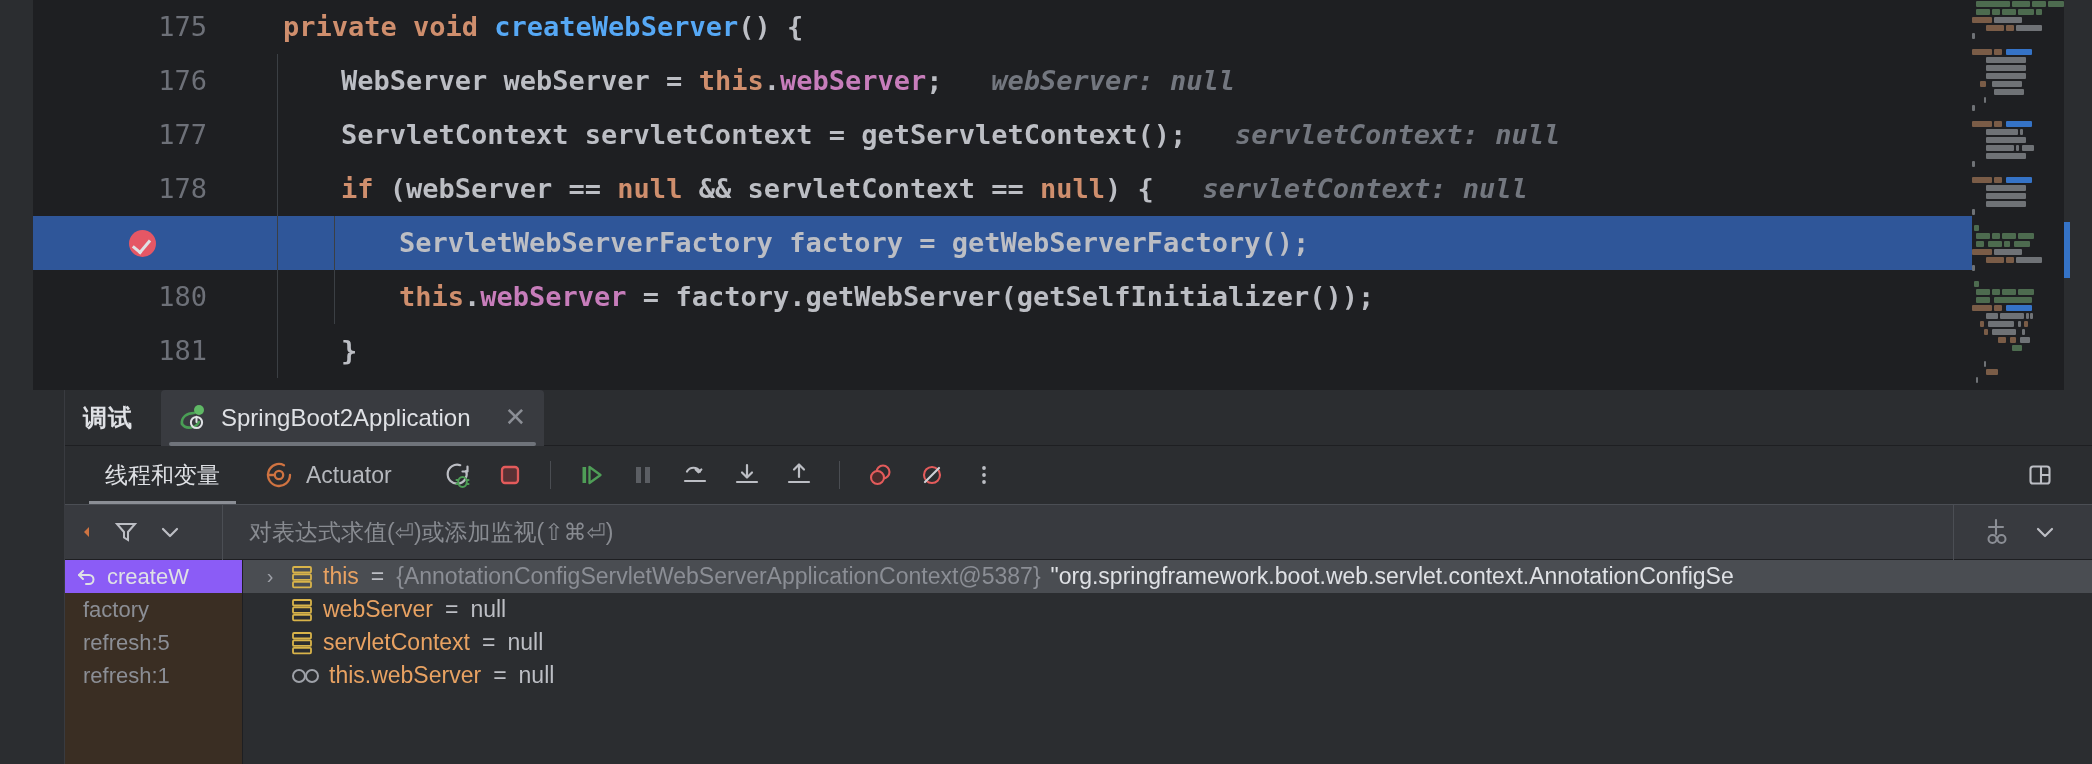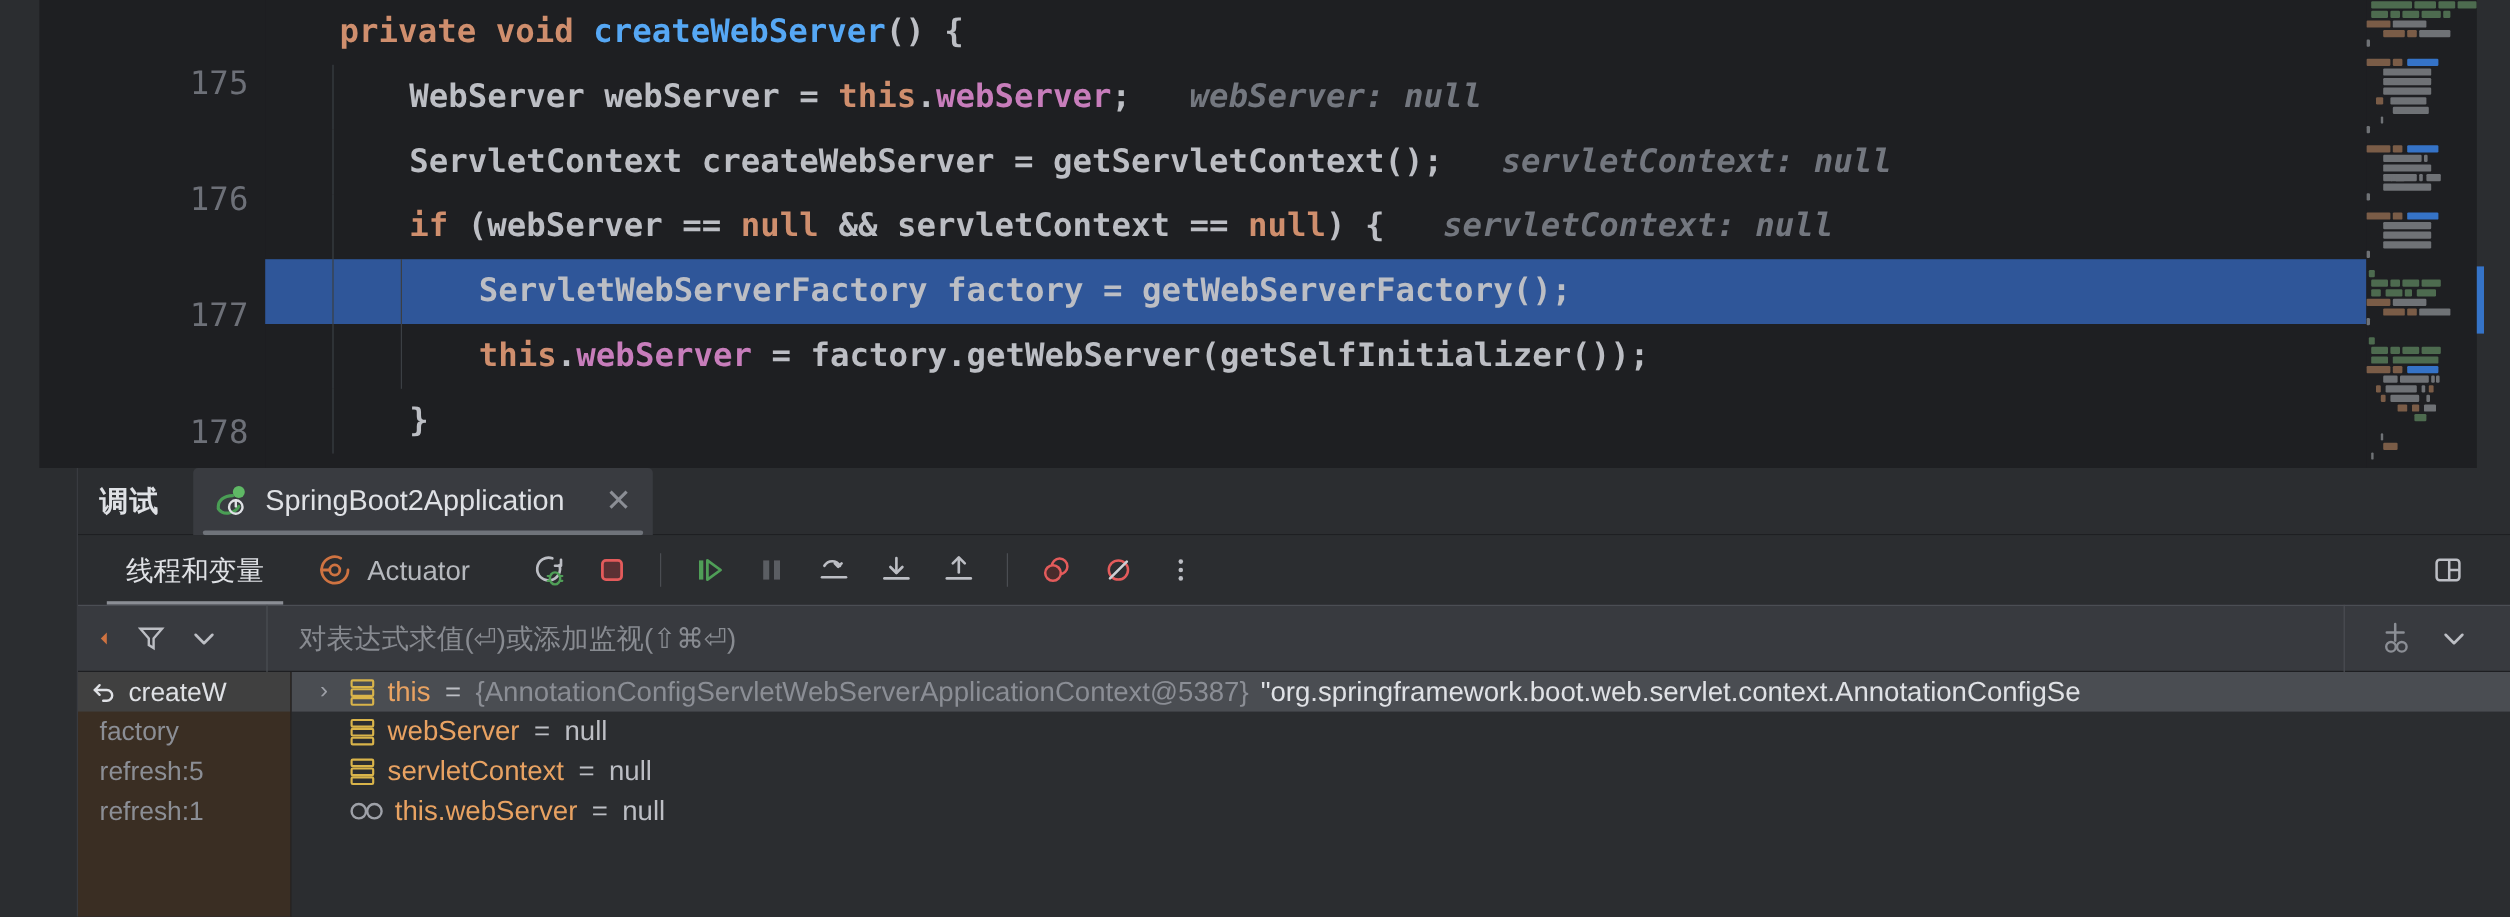--- a/index.html
+++ b/index.html
@@ -34,21 +34,21 @@
     position: relative; height: 54px; line-height: 54px; white-space: pre;
     font-family: "DejaVu Sans Mono", monospace; font-size: 27px;
     color: #bcbec4;
     font-weight: bold;
   }
   .ln {
     position: absolute; right: 14px; width: 180px; text-align: right;
     font-family: "DejaVu Sans Mono", monospace; font-size: 27px;
     color: #6d7078; height: 54px; line-height: 54px;
   }
-  .gutter-row { position: relative; height: 54px; margin-top: 43px; }
+  .gutter-row { position: relative; height: 54px; }
   .indent-guide {
     position: absolute; top: 0; height: 54px; width: 1px; background: #3b3f44;
   }
   .hl-line { background: #2f5699; }
   .hl-gutter { background: #2f5699; }
   .kw { color: #cf8e6d; }
   .meth { color: #56a8f5; }
   .field { color: #c77dbb; }
   .plain { color: #bcbec4; }
   .hint {
@@ -163,21 +163,21 @@
   .dbg-content { position: relative; height: 204px; display: flex; }
   .frames {
     width: 178px; background: #3a2e23; border-right: 1px solid #1e1f22;
     flex: none; overflow: hidden;
   }
   .frame-row {
     height: 33px; line-height: 33px; color: #8b8e95; font-size: 22px;
     padding-left: 18px; white-space: nowrap; overflow: hidden;
   }
   .frame-row.selected {
-    background: #404040; color: #dfe1e5;
+    background: #8b5cf6; color: #dfe1e5;
     display: flex; align-items: center; gap: 8px; padding-left: 10px;
   }
   .vars { flex: 1; background: #2b2d30; overflow: hidden; position: relative; }
   .var-row {
     height: 33px; display: flex; align-items: center; gap: 10px;
     padding-left: 16px; white-space: nowrap; font-size: 23px;
   }
   .var-row.selected { background: #4a4d52; }
   .var-name { color: #e8a262; }
   .var-eq { color: #bcbec4; padding: 0 2px; }
@@ -219,21 +219,21 @@
         <div class="gutter-row">
           <div class="ln">180</div>
         </div>
         <div class="gutter-row">
           <div class="ln">181</div>
         </div>
       </div>
     <div class="code-area" id="code-area">
         <div class="code-line"><span style="padding-left: 62px;"><span class="kw">private </span><span class="kw">void </span><span class="meth">createWebServer</span><span class="plain">() {</span></span></div>
         <div class="code-line"><div class="indent-guide" style="left: 56px;"></div><span style="padding-left: 120px;"><span class="plain">WebServer webServer = </span><span class="kw">this</span><span class="plain">.</span><span class="field">webServer</span><span class="plain">;</span><span class="hint">   webServer: null</span></span></div>
-        <div class="code-line"><div class="indent-guide" style="left: 56px;"></div><span style="padding-left: 120px;"><span class="plain">ServletContext createWebServer = getServletContext();</span><span class="hint">   servletContext: null</span></span></div>
+        <div class="code-line"><div class="indent-guide" style="left: 56px;"></div><span style="padding-left: 120px;"><span class="plain">ServletContext servletContext = getServletContext();</span><span class="hint">   servletContext: null</span></span></div>
         <div class="code-line"><div class="indent-guide" style="left: 56px;"></div><span style="padding-left: 120px;"><span class="kw">if</span><span class="plain"> (webServer == </span><span class="kw">null</span><span class="plain"> &amp;&amp; servletContext == </span><span class="kw">null</span><span class="plain">) {</span><span class="hint">   servletContext: null</span></span></div>
         <div class="code-line hl-line"><div class="indent-guide" style="left: 56px;"></div><div class="indent-guide" style="left: 113px;"></div><span style="padding-left: 178px;"><span class="plain">ServletWebServerFactory factory = getWebServerFactory();</span></span></div>
         <div class="code-line"><div class="indent-guide" style="left: 56px;"></div><div class="indent-guide" style="left: 113px;"></div><span style="padding-left: 178px;"><span class="kw">this</span><span class="plain">.</span><span class="field">webServer</span><span class="plain"> = factory.getWebServer(getSelfInitializer());</span></span></div>
         <div class="code-line"><div class="indent-guide" style="left: 56px;"></div><span style="padding-left: 120px;"><span class="plain">}</span></span></div>
       </div>
 
     <div class="minimap" id="minimap">
         <div class="mm-row">
           <div class="mm-blk" style="left: 4px; width: 34px; background: rgb(77, 107, 79);"></div>
           <div class="mm-blk" style="left: 40px; width: 18px; background: rgb(77, 107, 79);"></div>

